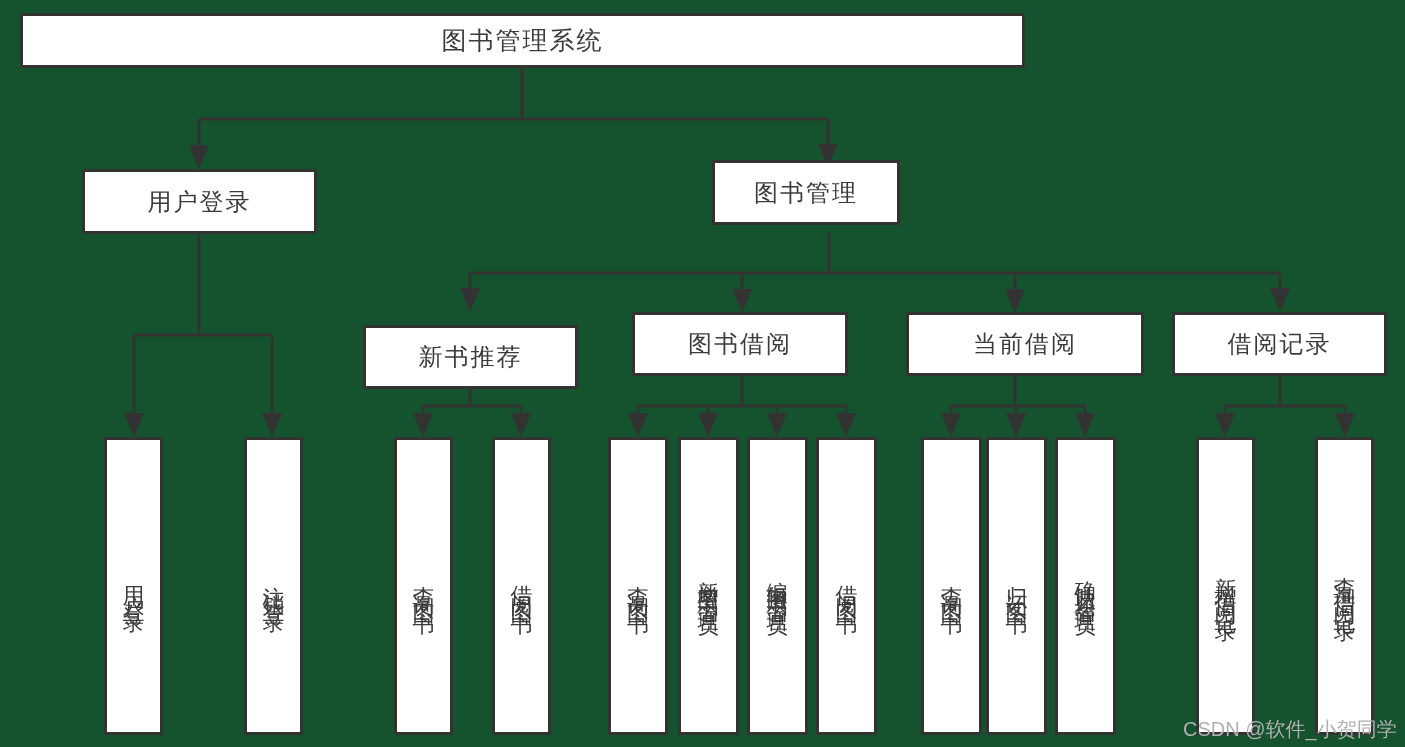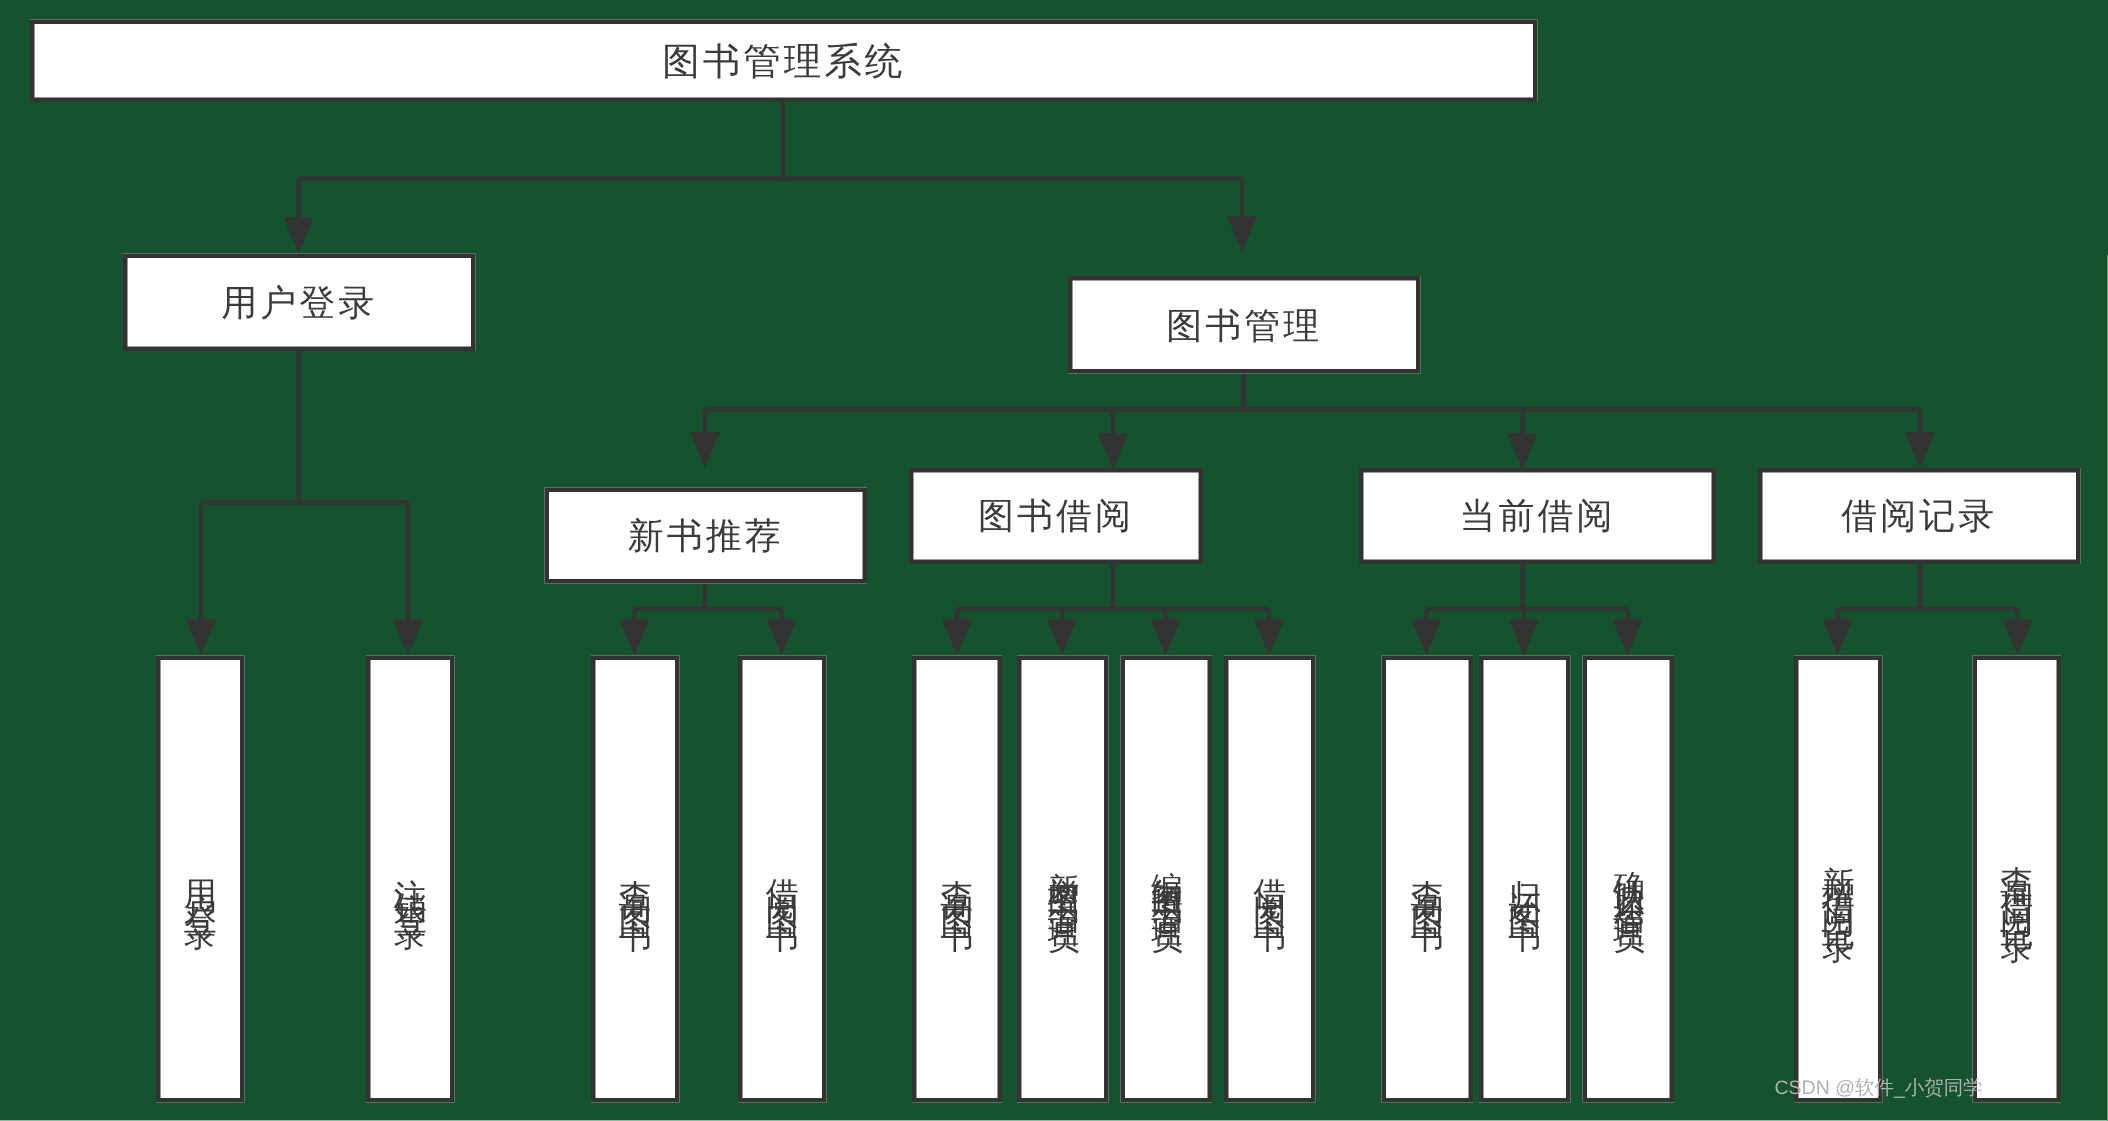--- a/index.html
+++ b/index.html
@@ -52,21 +52,21 @@
     line-height: 1;
   }
   .node.leaf.dense span {
     font-size: 21px;
     letter-spacing: 5px;
   }
   .watermark {
     position: absolute;
     left: 1183px;
     top: 716px;
-    font-size: 13px;
+    font-size: 20px;
     color: #b0b0b0;
     white-space: nowrap;
     z-index: 5;
   }
 </style>
 </head>
 <body>
 
 <div id="stage">
 
@@ -135,24 +135,24 @@
       <use href="#ah" x="1016" y="437"></use>
       <use href="#ah" x="1085" y="437"></use>
       <use href="#ah" x="1225" y="437"></use>
       <use href="#ah" x="1345" y="437"></use>
     </g>
   </svg>
 
   <div class="node h root">图书管理系统</div>
 
   <div class="node h" style="left:82px; top:169px; width:235px; height:65px;">用户登录</div>
-  <div class="node h" style="left:712px; top:184px; width:235px; height:65px;">图书管理</div>
+  <div class="node h" style="left:712px; top:160px; width:188px; height:65px;">图书管理</div>
 
   <div class="node h" style="left:363px; top:312px; width:215px; height:64px;margin-top:13px;">新书推荐</div>
-  <div class="node h" style="left:606px; top:312px; width:196px; height:64px;">图书借阅</div>
+  <div class="node h" style="left:632px; top:312px; width:216px; height:64px;">图书借阅</div>
   <div class="node h" style="left:906px; top:312px; width:238px; height:64px;">当前借阅</div>
   <div class="node h" style="left:1172px; top:312px; width:215px; height:64px;">借阅记录</div>
 
   <div class="node leaf" style="left:104px; width:59px;">
     <span>用户登录</span>
     </div>
   <div class="node leaf" style="left:244px; width:59px;">
     <span>注销登录</span>
     </div>
 

